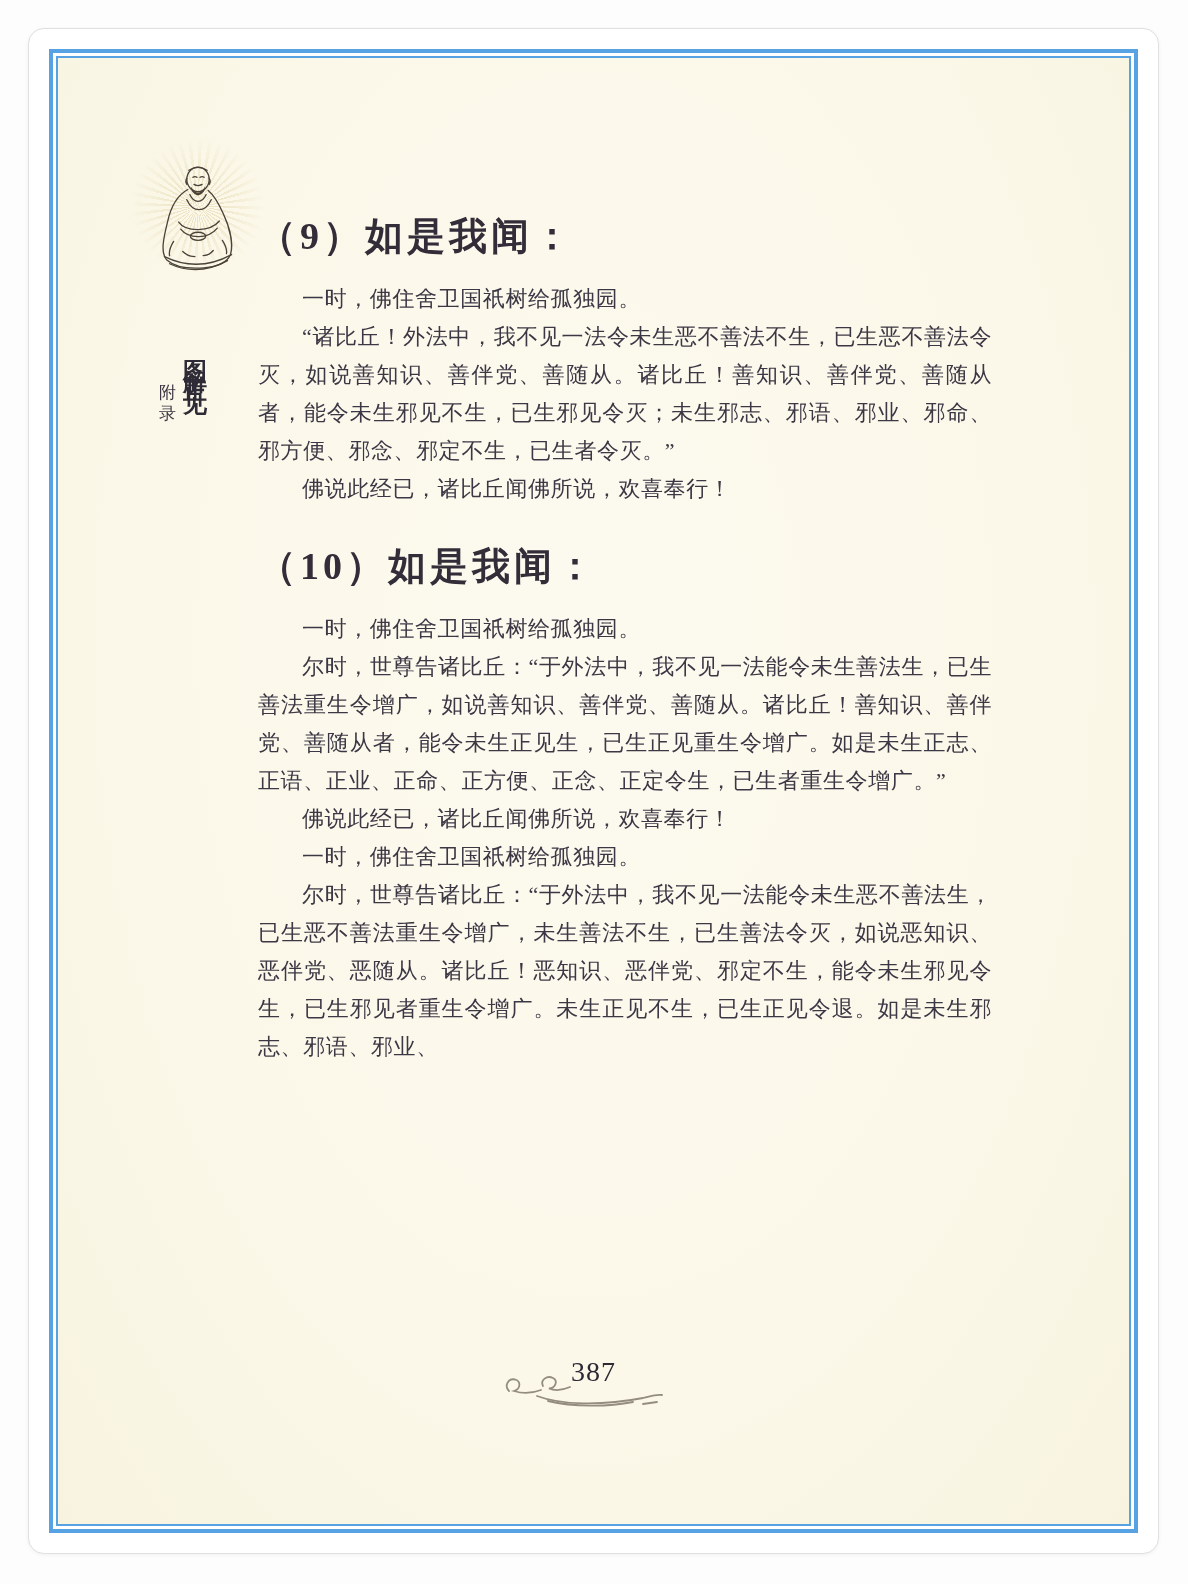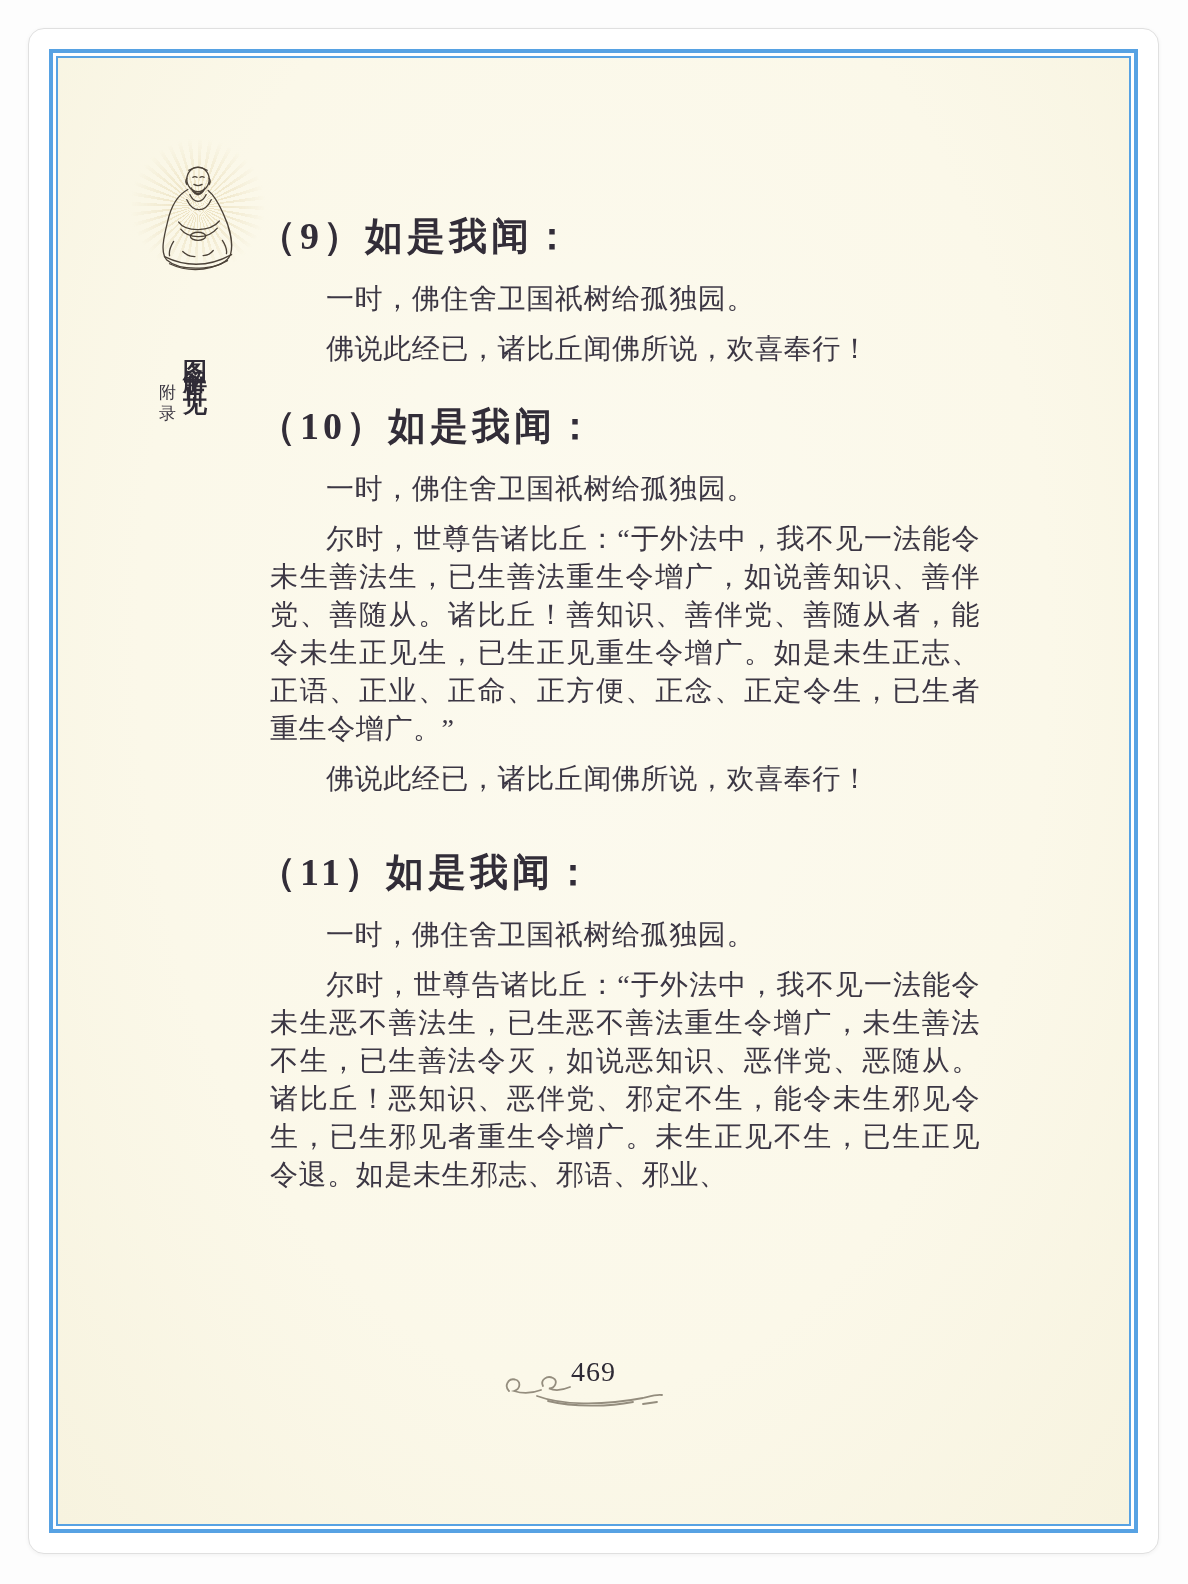--- a/index.html
+++ b/index.html
@@ -51,22 +51,22 @@
   .text-col{
     position:absolute;left:200px;top:160px;width:734px;color:#3c3744;
   }
   .sec-heading{
     font-size:38px;font-weight:bold;color:#322d38;
     letter-spacing:4px;margin:0 0 26px 0;line-height:36px;
   }
   .sec-10 .sec-heading{margin-top:40px;}
   .sec-11 .sec-heading{margin-top:56px;}
   .body-p{
-    font-size:28px;line-height:38px;letter-spacing:0.6px;
-    text-align:justify;text-indent:2em;margin:12px;
+    font-size:22px;line-height:38px;letter-spacing:0.6px;
+    text-align:justify;text-indent:2em;margin:0;
   }
   
   .footer{
     position:absolute;left:0;top:1298px;width:100%;
     display:flex;justify-content:center;
   }
   .folio{position:relative;}
   .folio-num{
     position:relative;z-index:2;font-size:28px;color:#2e2a35;
     letter-spacing:1px;font-weight:500;
@@ -108,49 +108,49 @@
         <div class="side-col">
           <div class="side-title">图解正见</div>
           <div class="side-sub">附录</div>
         </div>
 
         <div class="text-col">
 
           <section class="sec sec-9">
             <h2 class="sec-heading">（9）如是我闻：</h2>
             <p class="body-p">一时，佛住舍卫国祇树给孤独园。</p>
+            <p class="body-p">“诸比丘！外法中，我不见一法令未生恶不善法不生，已生恶不善法令灭，如说善知识、善伴党、善随从。诸比丘！善知识、善伴党、善随从者，能令未生邪见不生，已生邪见令灭；未生邪志、邪语、邪业、邪命、邪方便、邪念、邪定不生，已生者令灭。”</p>
             <p class="body-p">佛说此经已，诸比丘闻佛所说，欢喜奉行！</p>
           </section>
 
           <section class="sec sec-10">
             <h2 class="sec-heading">（10）如是我闻：</h2>
             <p class="body-p">一时，佛住舍卫国祇树给孤独园。</p>
             <p class="body-p">尔时，世尊告诸比丘：“于外法中，我不见一法能令未生善法生，已生善法重生令增广，如说善知识、善伴党、善随从。诸比丘！善知识、善伴党、善随从者，能令未生正见生，已生正见重生令增广。如是未生正志、正语、正业、正命、正方便、正念、正定令生，已生者重生令增广。”</p>
             <p class="body-p">佛说此经已，诸比丘闻佛所说，欢喜奉行！</p>
           </section>
 
           <section class="sec sec-11">
-            <h2 class="sec-heading">（11）如是我闻：</h2>
             <p class="body-p">一时，佛住舍卫国祇树给孤独园。</p>
             <p class="body-p">尔时，世尊告诸比丘：“于外法中，我不见一法能令未生恶不善法生，已生恶不善法重生令增广，未生善法不生，已生善法令灭，如说恶知识、恶伴党、恶随从。诸比丘！恶知识、恶伴党、邪定不生，能令未生邪见令生，已生邪见者重生令增广。未生正见不生，已生正见令退。如是未生邪志、邪语、邪业、</p>
           </section>
 
         </div>
 
         <div class="footer">
           <div class="folio">
             <svg class="flourish-svg" width="180" height="46" viewBox="0 0 180 46" fill="none">
               <g stroke="#837b6c" stroke-width="1.8" stroke-linecap="round" fill="none" opacity="0.85">
                 <path d="M16,27 C11,22 15,14 22,15.5 C28,17 28,25 21,27 C30,30 40,29 48,26"></path>
                 <path d="M50,22 C47,16 54,11 60,14 C65,16.5 63,24 56,24.5 C62,27 70,26 77,23"></path>
                 <path d="M44,32 C68,41 108,42 150,34 C158,32 164,30 169,31"></path>
                 <path d="M55,37 C80,43 115,43 140,38"></path>
                 <path d="M150,40 l14,-2"></path>
               </g>
             </svg>
-            <span class="folio-num">469</span>
+            <span class="folio-num">387</span>
           </div>
         </div>
 
       </div>
     </div>
   </div>
 </div>
 
 </body></html>

